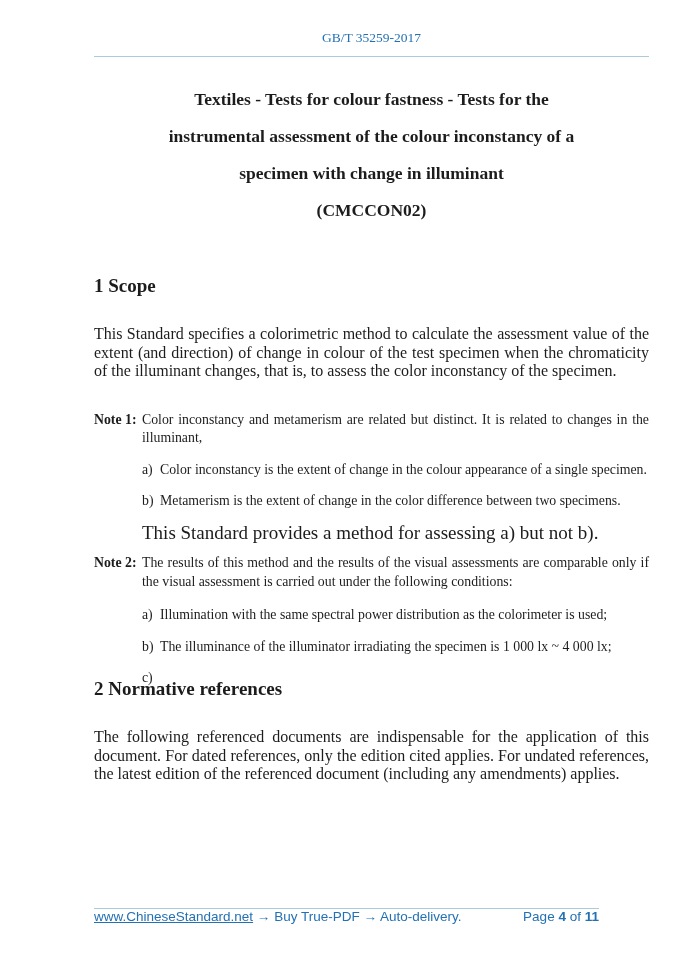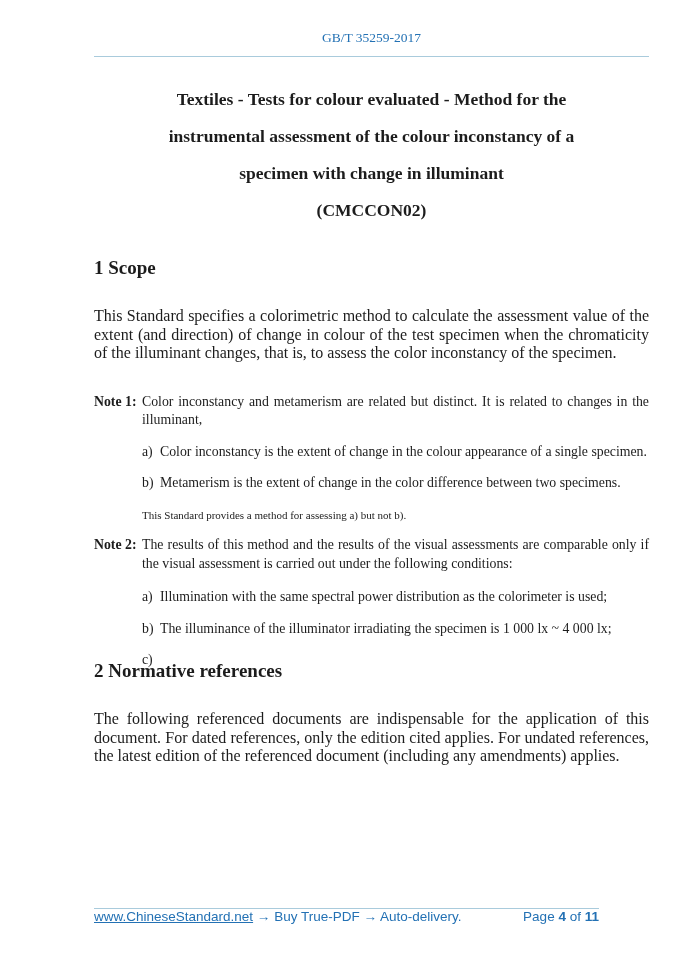--- a/index.html
+++ b/index.html
@@ -32,21 +32,21 @@
     font-weight: bold;
     font-size: 17.5px;
     line-height: 37px;
   }
 
   h2 {
     font-size: 19px;
     font-weight: bold;
     line-height: 26px;
   }
-  .h2-scope { margin-top: 26px; }
+  .h2-scope { margin-top: 44px; }
   .h2-normative { margin-top: 20px; }
 
   .body-par {
     margin-top: 26px;
     font-size: 16px;
     line-height: 18.5px;
     text-align: justify;
   }
 
   .note {
@@ -70,21 +70,21 @@
     padding-left: 18px;
     font-size: 13.8px;
     line-height: 18.5px;
     text-align: justify;
   }
   .subitem-marker { position: absolute; left: 0; top: 0; }
 
   .note-closing {
     margin-top: 13px;
     margin-left: 48px;
-    font-size: 11px;
+    font-size: 19px;
     line-height: 18.5px;
   }
 
   .footer {
     position: absolute;
     left: 94px; right: 94px; top: 908px;
     border-top: 1px solid var(--rule_blue, #a9cbdc);
     padding-top: 0;
     font-family: "Liberation Sans", sans-serif;
     font-size: 13.5px;
@@ -99,21 +99,21 @@
 </style>
 </head>
 <body>
 
 <div class="page">
 
   <div class="doc-header">GB/T 35259-2017</div>
   <hr class="rule">
 
   <div class="title-block">
-    <div>Textiles - Tests for colour evaluated - Method for the</div>
+    <div>Textiles - Tests for colour fastness - Tests for the</div>
     <div>instrumental assessment of the colour inconstancy of a</div>
     <div>specimen with change in illuminant</div>
     <div>(CMCCON02)</div>
   </div>
 
   <h2 class="h2-scope">1 Scope</h2>
 
   <p class="body-par">This Standard specifies a colorimetric method to calculate the assessment value of the extent (and direction) of change in colour of the test specimen when the chromaticity of the illuminant changes, that is, to assess the color inconstancy of the specimen.</p>
 
   <div class="note">

